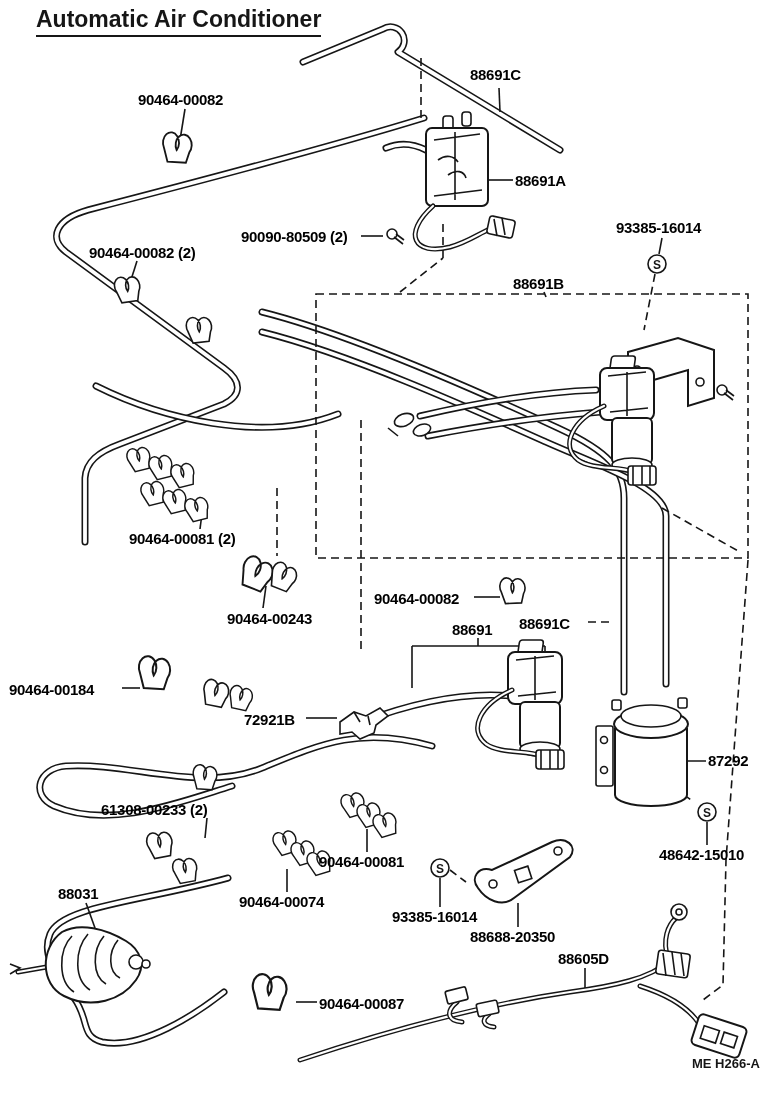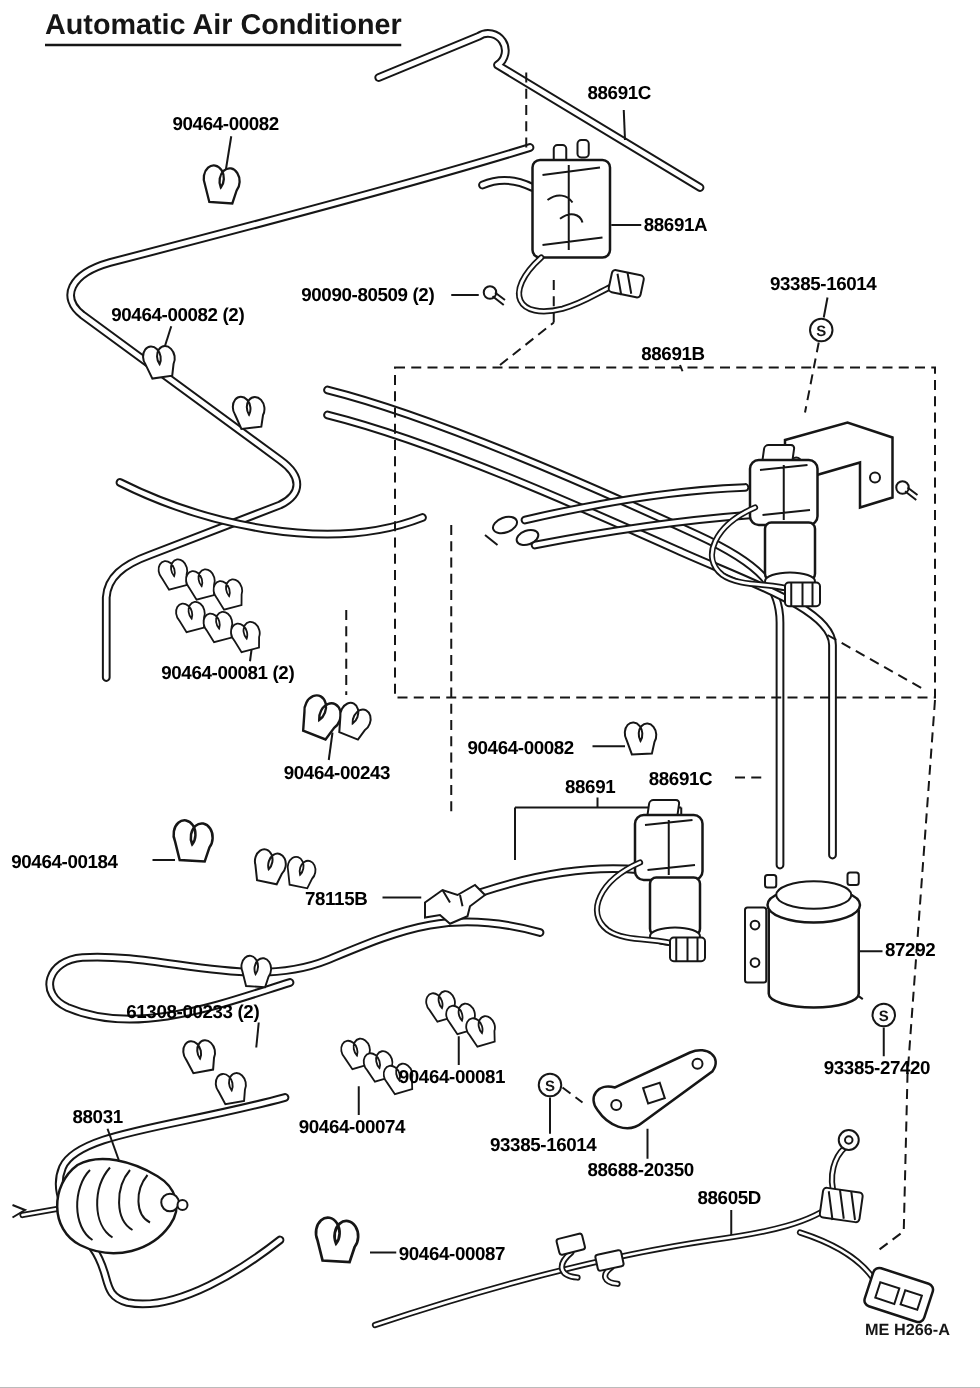--- a/index.html
+++ b/index.html
@@ -334,25 +334,25 @@
   <div class="plabel" style="left:241px;top:228px">90090-80509 (2)</div>
   <div class="plabel" style="left:616px;top:219px">93385-16014</div>
   <div class="plabel" style="left:513px;top:275px">88691B</div>
   <div class="plabel" style="left:89px;top:244px">90464-00082 (2)</div>
   <div class="plabel" style="left:129px;top:530px">90464-00081 (2)</div>
   <div class="plabel" style="left:227px;top:610px">90464-00243</div>
   <div class="plabel" style="left:374px;top:590px">90464-00082</div>
   <div class="plabel" style="left:452px;top:621px">88691</div>
   <div class="plabel" style="left:519px;top:615px">88691C</div>
   <div class="plabel" style="left:9px;top:681px">90464-00184</div>
-  <div class="plabel" style="left:244px;top:711px">78115B</div>
+  <div class="plabel" style="left:244px;top:711px">72921B</div>
   <div class="plabel" style="left:708px;top:752px">87292</div>
   <div class="plabel" style="left:101px;top:801px">61308-00233 (2)</div>
   <div class="plabel" style="left:319px;top:853px">90464-00081</div>
-  <div class="plabel" style="left:659px;top:846px">93385-27420</div>
+  <div class="plabel" style="left:659px;top:846px">48642-15010</div>
   <div class="plabel" style="left:239px;top:893px">90464-00074</div>
   <div class="plabel" style="left:392px;top:908px">93385-16014</div>
   <div class="plabel" style="left:470px;top:928px">88688-20350</div>
   <div class="plabel" style="left:58px;top:885px">88031</div>
   <div class="plabel" style="left:558px;top:950px">88605D</div>
   <div class="plabel" style="left:319px;top:995px">90464-00087</div>
 
   <div id="plate">ME H266-A</div>
 </div>
 

